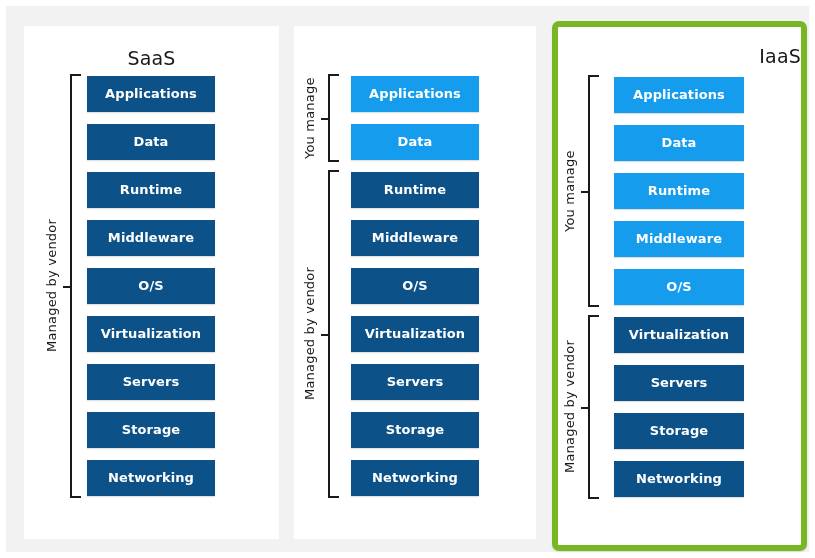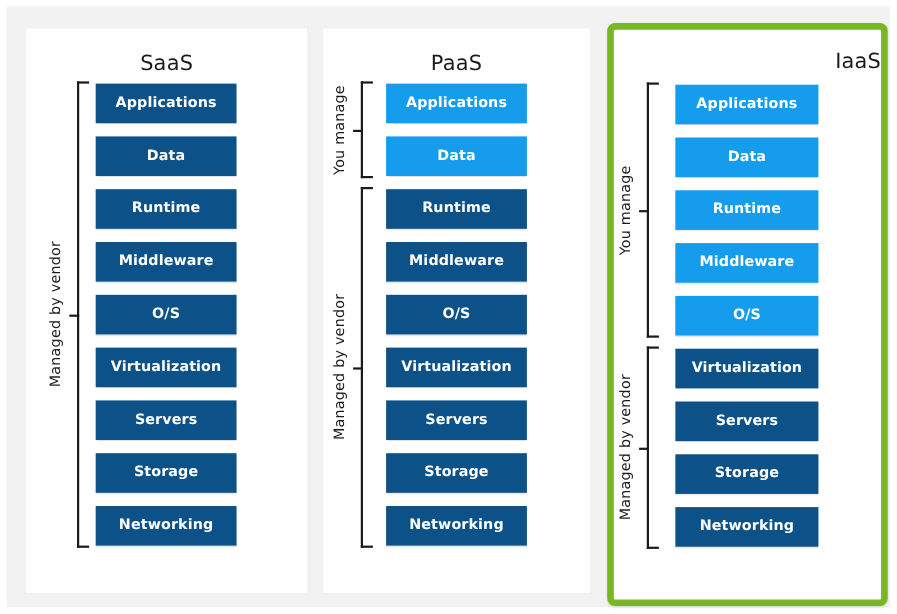--- a/index.html
+++ b/index.html
@@ -139,21 +139,20 @@
           <div class="layer dark" style="left: 63px; width: 128px; top: 336px;">Storage</div>
           <div class="layer dark" style="left: 63px; width: 128px; top: 384px;">Networking</div>
           <div class="bracket" style="left: 46px; top: -2px; height: 424px;">
             <div class="bracket-tick"></div>
           </div>
           <div class="bracket-label" style="left: 20px; top: -2px; height: 424px; width: 17px;">Managed by vendor</div>
         </div>
     </div>
 
     <div class="card plain" id="card-paas">
-      <div class="card-title">PaaS</div>
       <div class="stack" id="stack-paas" style="left: 0px; top: 50px; width: 100%; height: 432px;">
           <div class="layer light" style="left: 57px; width: 128px; top: 0px;">Applications</div>
           <div class="layer light" style="left: 57px; width: 128px; top: 48px;">Data</div>
           <div class="layer dark" style="left: 57px; width: 128px; top: 96px;">Runtime</div>
           <div class="layer dark" style="left: 57px; width: 128px; top: 144px;">Middleware</div>
           <div class="layer dark" style="left: 57px; width: 128px; top: 192px;">O/S</div>
           <div class="layer dark" style="left: 57px; width: 128px; top: 240px;">Virtualization</div>
           <div class="layer dark" style="left: 57px; width: 128px; top: 288px;">Servers</div>
           <div class="layer dark" style="left: 57px; width: 128px; top: 336px;">Storage</div>
           <div class="layer dark" style="left: 57px; width: 128px; top: 384px;">Networking</div>

